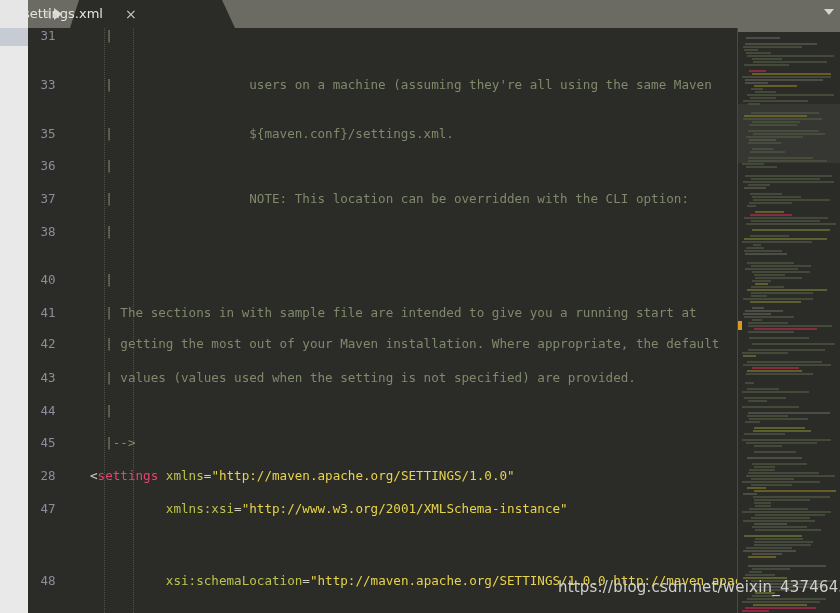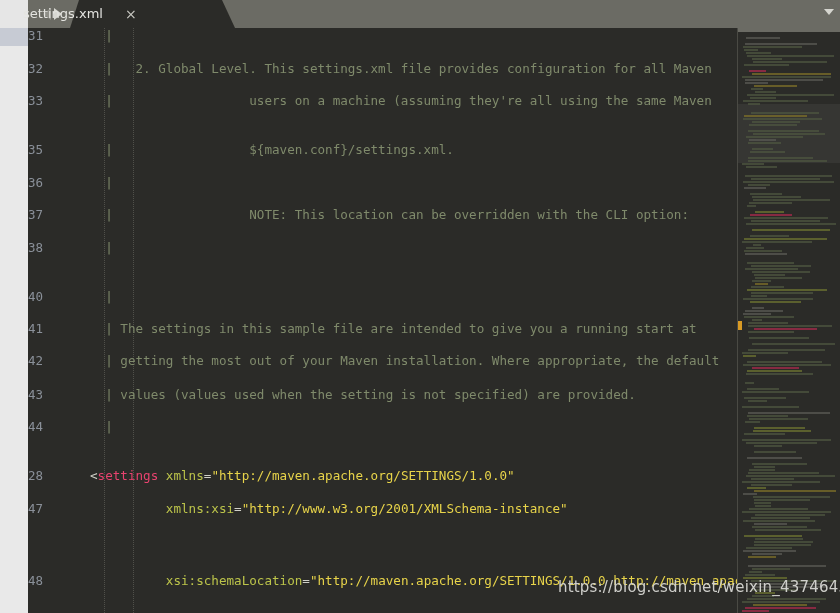--- a/index.html
+++ b/index.html
@@ -64,21 +64,21 @@
 
   
   .editor {
     position:absolute; left:28px; top:28px; width:709px; height:585px;
     background:#2b2b28; overflow:hidden;
   }
   .code-rows { position:absolute; left:0; top:0; width:709px; }
   .row { position:relative; height:16.3px; line-height:16.3px; white-space:pre; }
 
   .lineno {
-    position:absolute; left:0; width:40px; text-align:left;
+    position:absolute; left:0; width:40px; text-align:center;
     font-size:12.5px; color:#8a9099; font-family:"DejaVu Sans Mono", monospace;
   }
   .code {
     position:absolute; left:62px; font-size:12.6px;
     font-family:"DejaVu Sans Mono", monospace; white-space:pre;
   }
 
   
   .guide {
     position:absolute; top:0; width:1px; height:100%;
@@ -144,31 +144,31 @@
   </div>
 
   <div class="left-strip"></div>
   <div class="left-strip-shade"></div>
 
   <div class="editor">
     <div class="guide g1"></div>
     <div class="guide g2"></div>
     <div class="code-rows" id="code-rows">
         <div class="row" style="top: 0px;"><span class="lineno">31</span><span class="code"><span class="cmt">  |</span></span></div>
-        <div class="row" style="top: 16.3px;"><span class="lineno">32</span><span class="code"><span class="cmt">  |   2. Global Level. This settings.xml file provides configuration for all Maven</span></span></div>
         <div class="row" style="top: 32.6px;"><span class="lineno">33</span><span class="code"><span class="cmt">  |                  users on a machine (assuming they're all using the same Maven</span></span></div>
         <div class="row" style="top: 65.2px;"><span class="lineno">35</span><span class="code"><span class="cmt">  |                  ${maven.conf}/settings.xml.</span></span></div>
         <div class="row" style="top: 81.5px; padding-left: 32px;"><span class="lineno">36</span><span class="code"><span class="cmt">  |</span></span></div>
         <div class="row" style="top: 97.8px;"><span class="lineno">37</span><span class="code"><span class="cmt">  |                  NOTE: This location can be overridden with the CLI option:</span></span></div>
         <div class="row" style="top: 114.1px;"><span class="lineno">38</span><span class="code"><span class="cmt">  |</span></span></div>
         <div class="row" style="top: 146.7px;"><span class="lineno">40</span><span class="code"><span class="cmt">  |</span></span></div>
-        <div class="row" style="top: 163px;"><span class="lineno">41</span><span class="code"><span class="cmt">  | The settings in this sample file are intended to give you a running start at</span></span></div>
+        <div class="row" style="top: 163px;"><span class="lineno">41</span><span class="code"><span class="cmt">  | The sections in with sample file are intended to give you a running start at</span></span></div>
         <div class="row" style="top: 178px;"><span class="lineno">42</span><span class="code"><span class="cmt">  | getting the most out of your Maven installation. Where appropriate, the default</span></span></div>
         <div class="row" style="top: 195.6px;"><span class="lineno">43</span><span class="code"><span class="cmt">  | values (values used when the setting is not specified) are provided.</span></span></div>
         <div class="row" style="top: 211.9px;"><span class="lineno">44</span><span class="code"><span class="cmt">  |</span></span></div>
+        <div class="row" style="top: 228.2px;"><span class="lineno">45</span><span class="code"><span class="cmt">  |--&gt;</span></span></div>
         <div class="row" style="top: 244.5px;"><span class="lineno">28</span><span class="code"><span class="punc">&lt;</span><span class="tag">settings</span><span class="txt"> </span><span class="attr">xmlns</span><span class="punc">=</span><span class="val">"http://maven.apache.org/SETTINGS/1.0.0"</span></span></div>
         <div class="row" style="top: 260.8px;"><span class="lineno">47</span><span class="code"><span class="txt">          </span><span class="attr">xmlns:xsi</span><span class="punc">=</span><span class="val">"http://www.w3.org/2001/XMLSchema-instance"</span></span></div>
         <div class="row" style="top: 277.1px; margin-top: 40px;"><span class="lineno">48</span><span class="code"><span class="txt">          </span><span class="attr">xsi:schemaLocation</span><span class="punc">=</span><span class="val">"http://maven.apache.org/SETTINGS/1.0.0 http://maven.apache.org/</span></span></div>
       </div>
   </div>
 
   <div class="mini-sep"></div>
   <div class="minimap" id="minimap">
     <div class="mini-topbar"></div>
     <div class="mini-view" id="mini-view" style="top: 76.05px; height: 58.5px;"></div>

